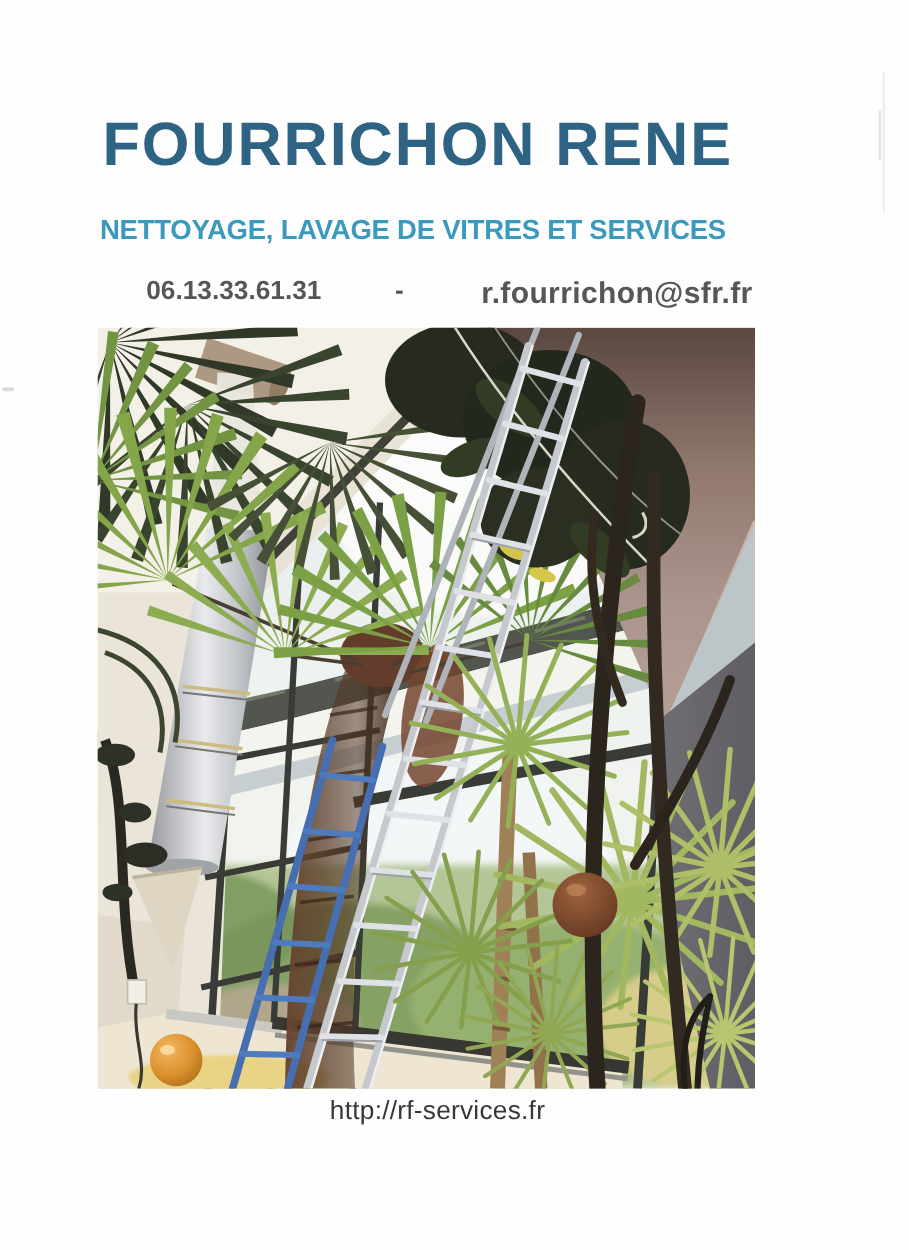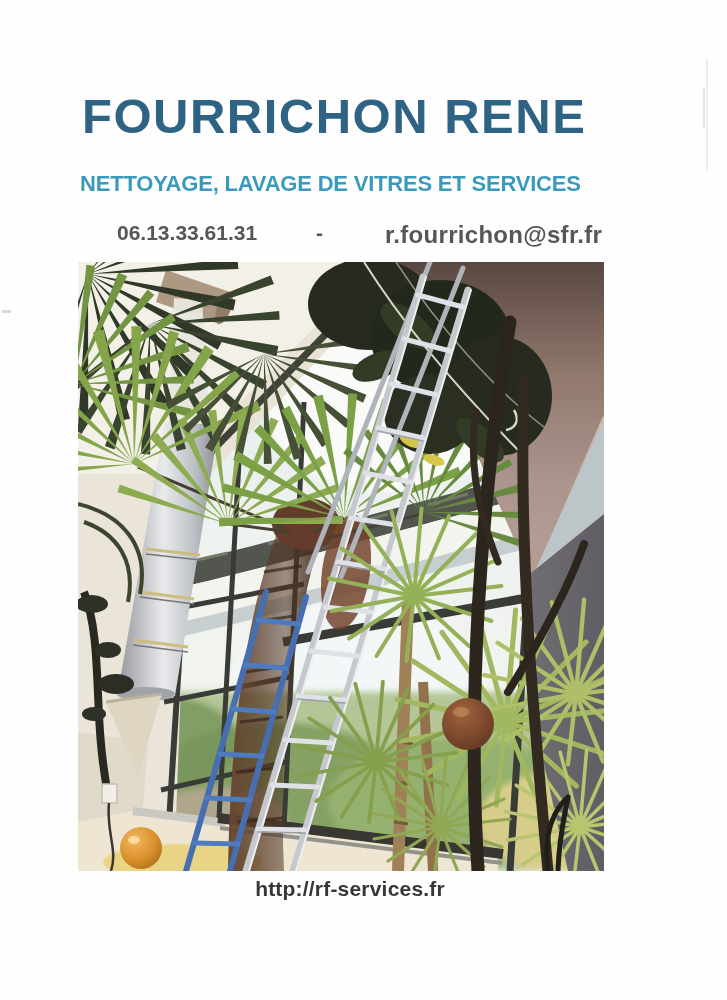--- a/index.html
+++ b/index.html
@@ -10,21 +10,21 @@
   .subtitle{position:absolute;left:80px;top:171px;font-size:22px;font-weight:bold;
             letter-spacing:-0.2px;color:#3b9abc;white-space:nowrap;text-align:right;}
   .contact{position:absolute;left:0;top:221px;width:727px;height:30px;color:#56565a;
            font-weight:bold;font-size:21px;}
   .contact .phone{position:absolute;left:103px;margin-left:14px;}
   .contact .dash{position:absolute;left:316px;}
   .contact .email{position:absolute;left:385px;font-size:24px;letter-spacing:0.3px;}
   .photo{position:absolute;left:78px;top:262px;width:526px;height:609px;overflow:hidden;}
   .photo svg{display:block;width:100%;height:100%;}
   .footer-url{position:absolute;left:0;top:877px;width:700px;text-align:center;
-              font-size:21px;font-weight:bold;color:#39353b;letter-spacing:0.2px;}
+              font-size:21px;font-weight:normal;color:#39353b;letter-spacing:0.2px;}
   .artifact{position:absolute;pointer-events:none;}
   .a-left{left:2px;top:310px;width:9px;height:3px;background:#d9d9d9;filter:blur(0.6px);}
   .a-right-line{left:706px;top:58px;width:2px;height:112px;background:#ededed;}
   .a-right-tick{left:703px;top:88px;width:2px;height:40px;background:#e4e4e4;}
 </style>
 </head>
 <body>
 
 <div class="page">
 

